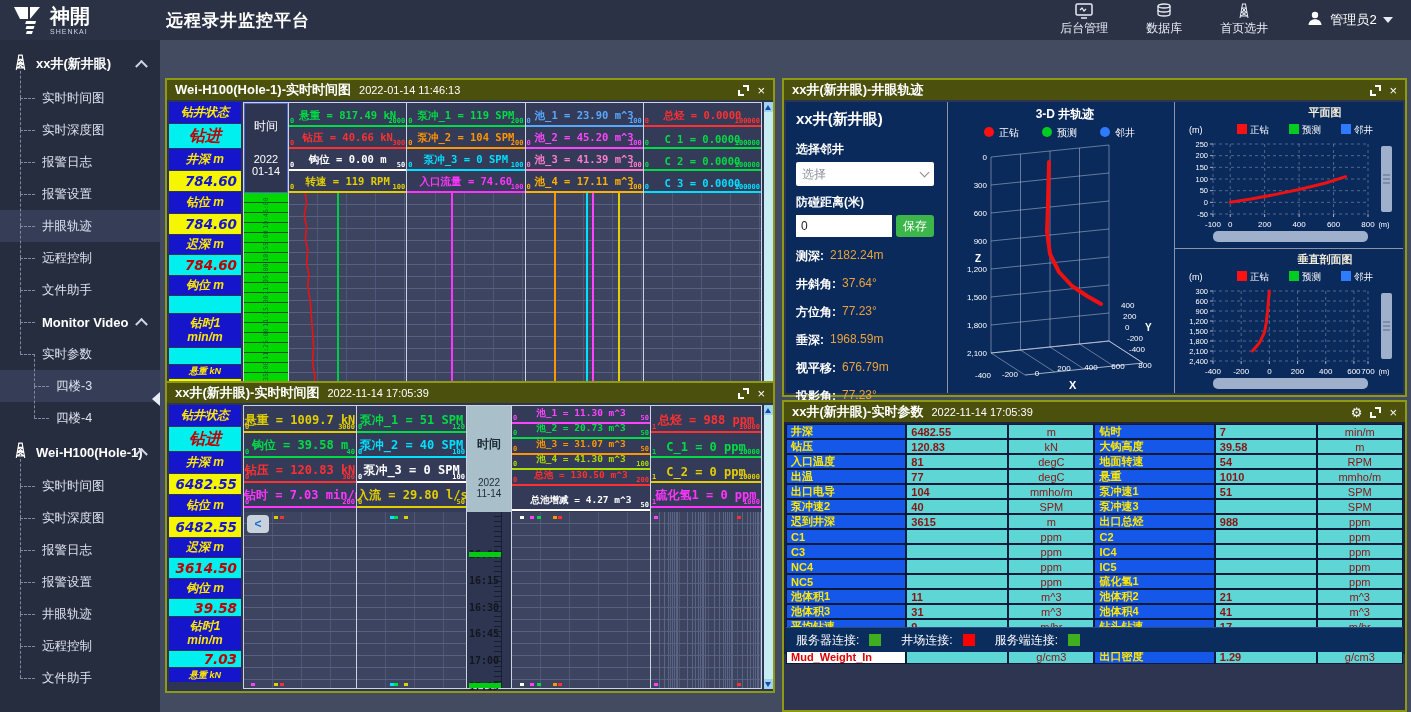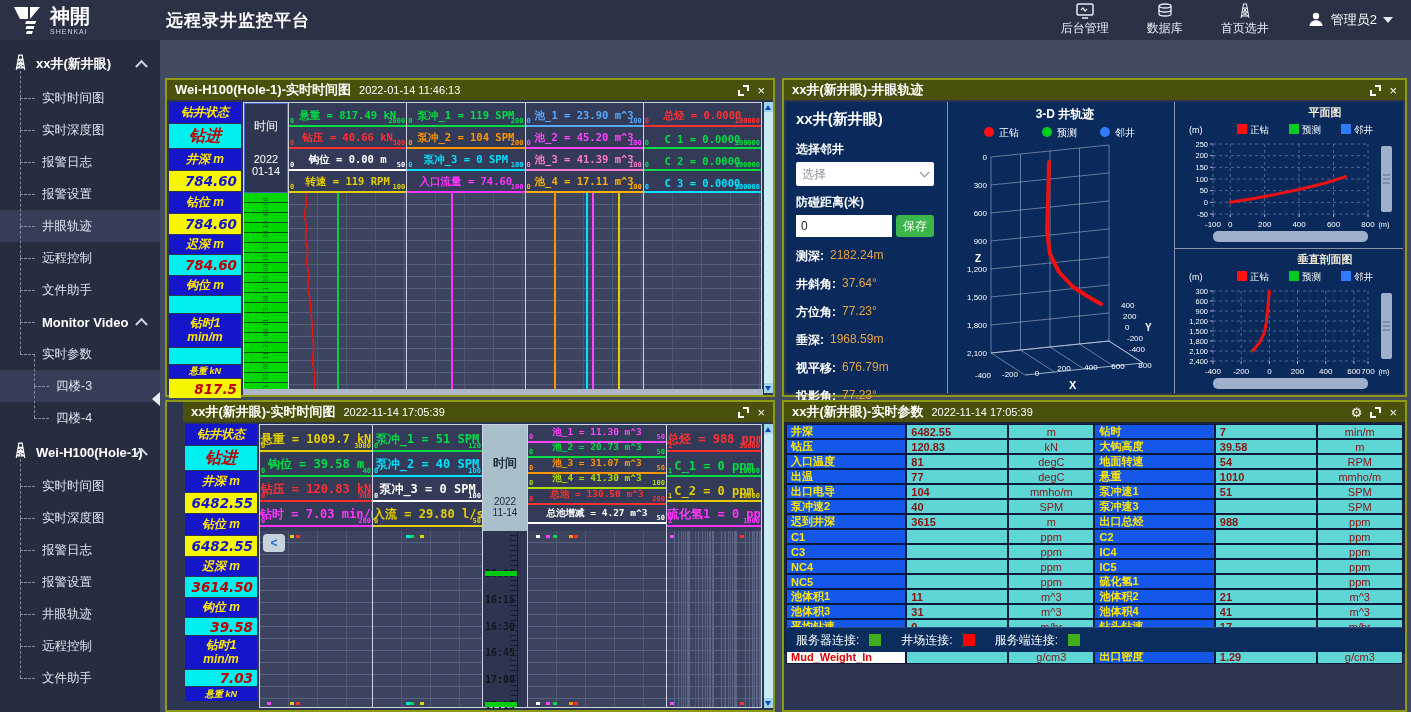--- a/index.html
+++ b/index.html
@@ -6,21 +6,21 @@
   .app{position:relative;width:1411px;height:712px;background:#434b61;font-family:"Liberation Sans",sans-serif;overflow:hidden;}
   
   .topbar{position:absolute;left:0;top:0;width:1411px;height:40px;background:#2b3245;display:flex;align-items:center;z-index:5;}
   .logo-wrap{display:flex;align-items:center;gap:8px;padding-left:12px;width:148px;}
   .logo-cjk{color:#fff;font-size:20px;font-weight:bold;line-height:1;font-family:Liberation Sans, sans-serif;}
   .logo-sub{color:#cfd6e6;font-size:7px;letter-spacing:1px;margin-top:2px;}
   .app-title{color:#fff;font-size:17px;font-weight:bold;margin-left:6px;letter-spacing:1px;}
   .topnav{margin-left:auto;display:flex;align-items:center;gap:38px;padding-right:18px;}
   .nav-item{display:flex;flex-direction:column;align-items:center;gap:1px;color:#e8ecf5;font-size:12px;cursor:pointer;}
   .nav-item svg{display:block;}
-  .user-chip{display:flex;align-items:center;gap:6px;color:#fff;font-size:13px;}
+  .user-chip{display:flex;align-items:center;gap:6px;color:#fff;font-size:13px;font-family:Liberation Mono, monospace;}
   .caret{width:0;height:0;border-left:5px solid transparent;border-right:5px solid transparent;border-top:6px solid #e8ecf5;}
   
   .sidebar{position:absolute;left:0;top:40px;width:160px;bottom:0;background:#262d3f;overflow:hidden;}
   .tree-root{position:relative;display:flex;align-items:center;gap:7px;height:36px;padding-left:12px;color:#fff;font-size:13px;font-weight:bold;cursor:pointer;}
   .tree-item{position:relative;height:32px;display:flex;align-items:center;padding-left:42px;color:#dde2ef;font-size:12.5px;cursor:pointer;}
   .tree-item.sel{background:#353d57;}
   .tree-item::before{content:"";position:absolute;left:20px;top:-16px;bottom:16px;border-left:1px dashed #7f89a2;}
   .tree-item::after{content:"";position:absolute;left:20px;top:50%;width:15px;border-top:1px dashed #7f89a2;}
   .tree-item.lvl2{padding-left:56px;}
   .tree-item.lvl2::before{left:34px;}
@@ -636,21 +636,21 @@
                 <rect x="206" y="44" width="11" height="66" rx="2" fill="#9fb0cc"></rect>
                 <line x1="208" y1="73" x2="215" y2="73" stroke="#5a6a88" stroke-width="1"></line>
                 <line x1="208" y1="77" x2="215" y2="77" stroke="#5a6a88" stroke-width="1"></line>
                 <line x1="208" y1="81" x2="215" y2="81" stroke="#5a6a88" stroke-width="1"></line>
               </svg></div>
         </div>
       </div>
     </div>
   </div>
 
-  <div class="panel" style="left:165px;top:400px;width:610px;height:312px;padding-left:16px;">
+  <div class="panel" style="left:165px;top:381px;width:610px;height:312px;">
     <div class="ptitle">
       <span class="t">xx井(新井眼)-实时时间图</span>
       <span class="dt">2022-11-14 17:05:39</span>
       <span class="picons">
         <span class="expand-ic"></span>
         <span class="pic">×</span>
       </span>
     </div>
     <div style="position:relative;height:288px;">
       <div class="statcol" id="bl-status">
@@ -773,21 +773,21 @@
               <div class="trk-row" style="height: 15.6px; border-bottom: 2px solid rgb(170, 221, 0); color: rgb(170, 221, 0); font-size: 9.5px;">
                 <span class="mn">0</span>
                 <span class="mid">池_4 = 41.30 m^3</span>
                 <span class="mx">100</span>
               </div>
               <div class="trk-row" style="height: 15.6px; border-bottom: 2px solid rgb(255, 48, 48); color: rgb(255, 48, 48); font-size: 9.5px;">
                 <span class="mn">0</span>
                 <span class="mid">总池 = 130.50 m^3</span>
                 <span class="mx">200</span>
               </div>
-              <div class="trk-row" style="height: 19px; border-bottom: 2px solid rgb(255, 255, 255); color: rgb(255, 255, 255); font-size: 9.5px;">
+              <div class="trk-row" style="height: 25px; border-bottom: 2px solid rgb(255, 255, 255); color: rgb(255, 255, 255); font-size: 9.5px;">
                 <span class="mn"></span>
                 <span class="mid">总池增减 = 4.27 m^3</span>
                 <span class="mx">50</span>
               </div>
             </div>
             <div class="cbody">
               <div class="tick" style="left: 6%; top: 2%; background: rgb(255, 255, 255);"></div>
               <div class="tick" style="left: 6%; top: 97%; background: rgb(255, 255, 255);"></div>
               <div class="tick" style="left: 13%; top: 2%; background: rgb(255, 68, 255);"></div>
               <div class="tick" style="left: 13%; top: 97%; background: rgb(255, 68, 255);"></div>

